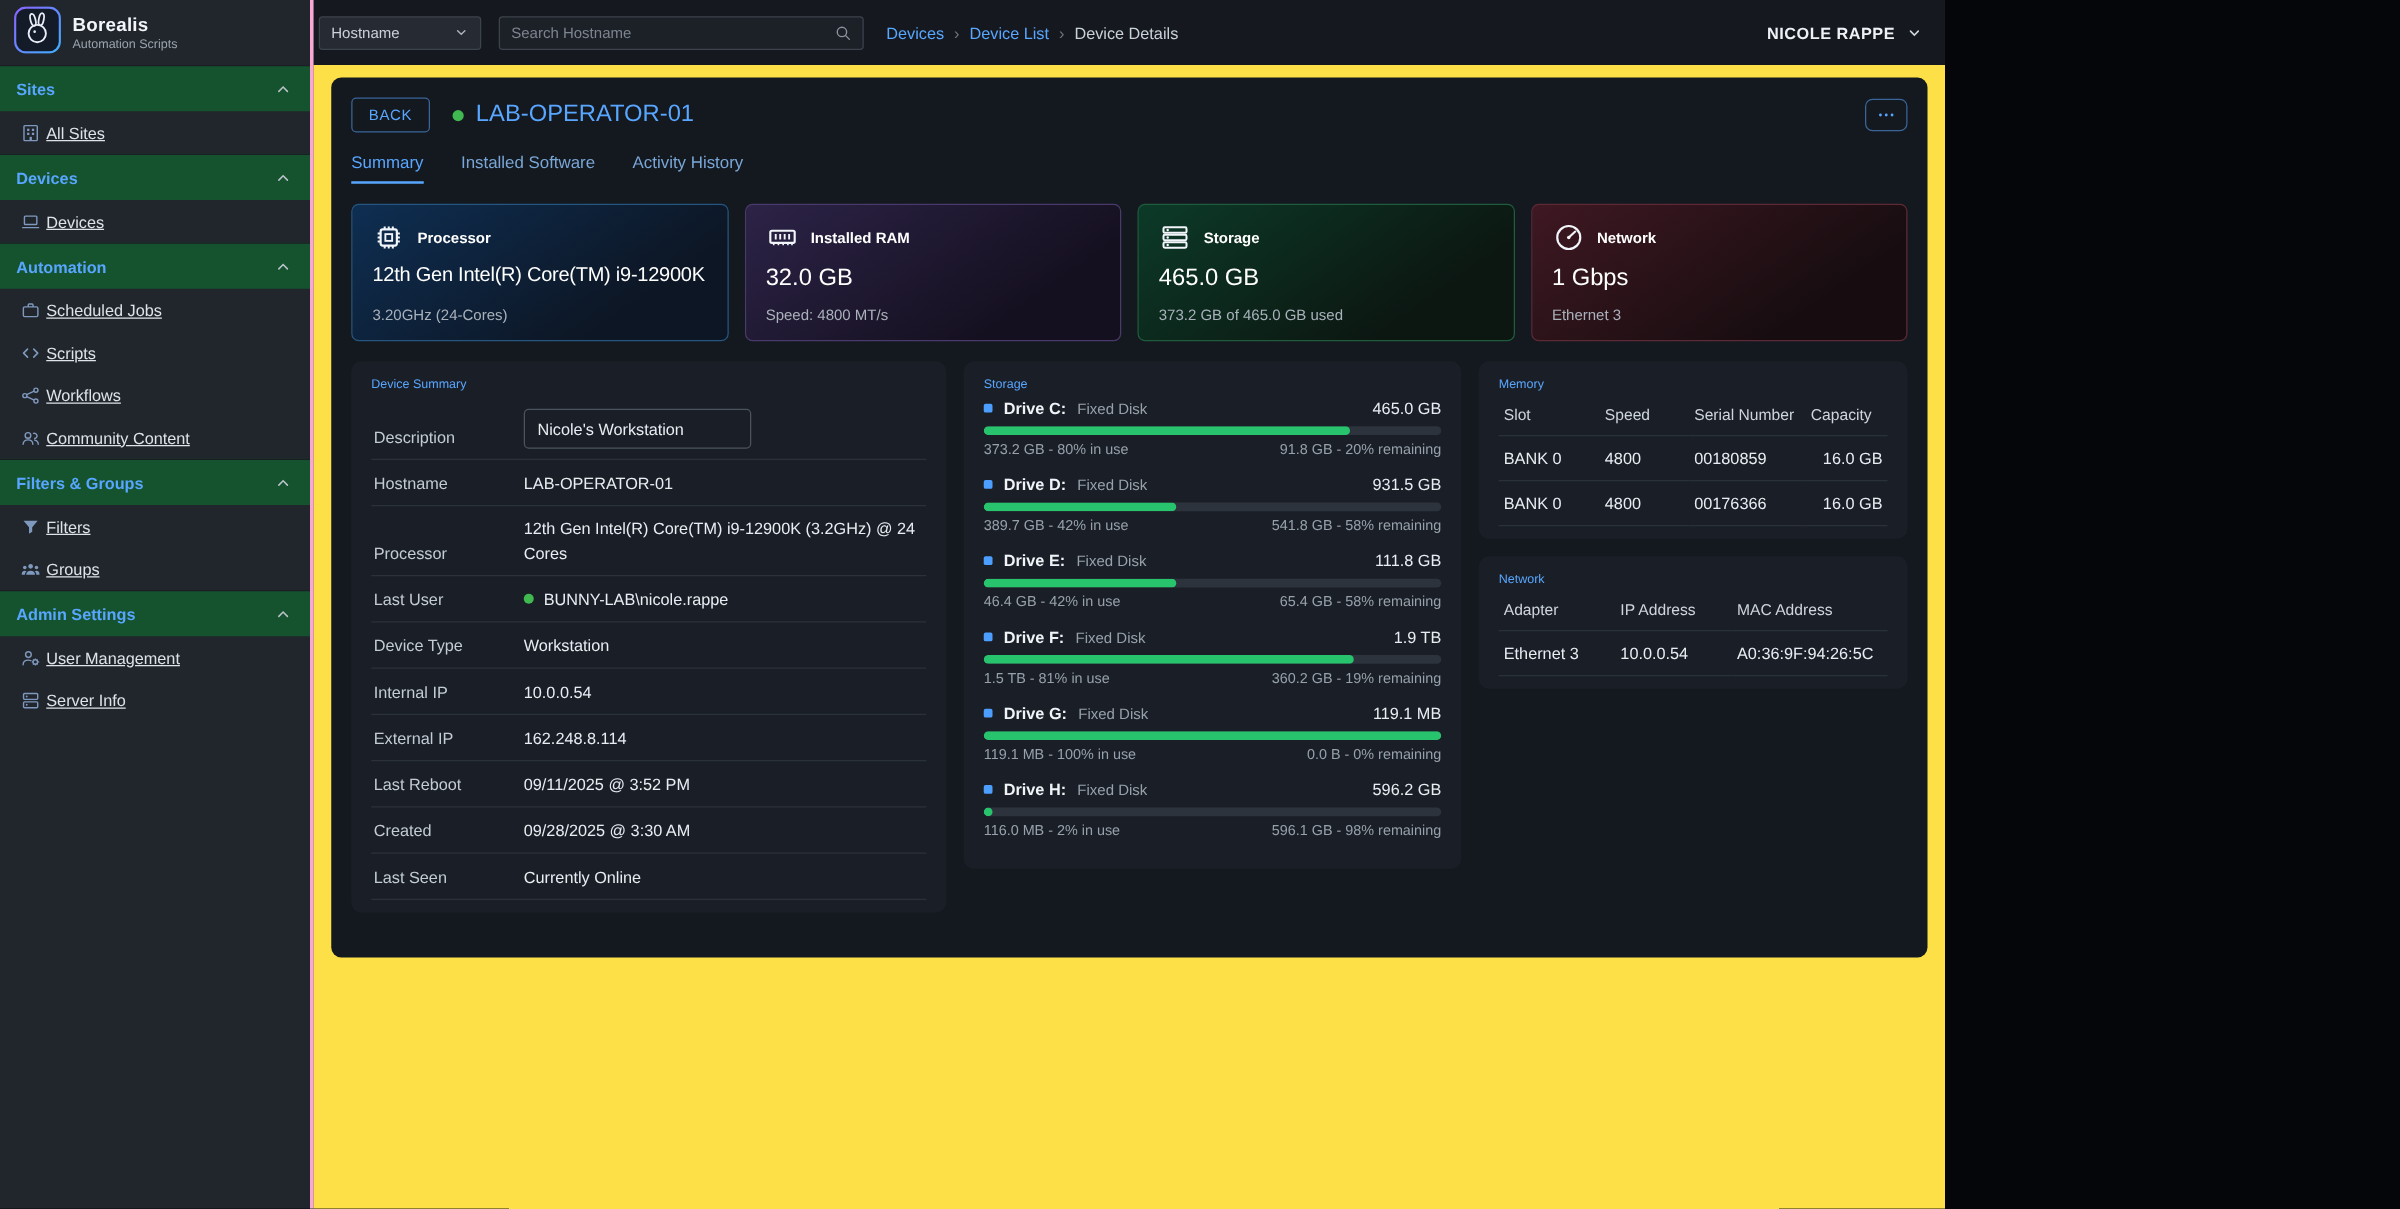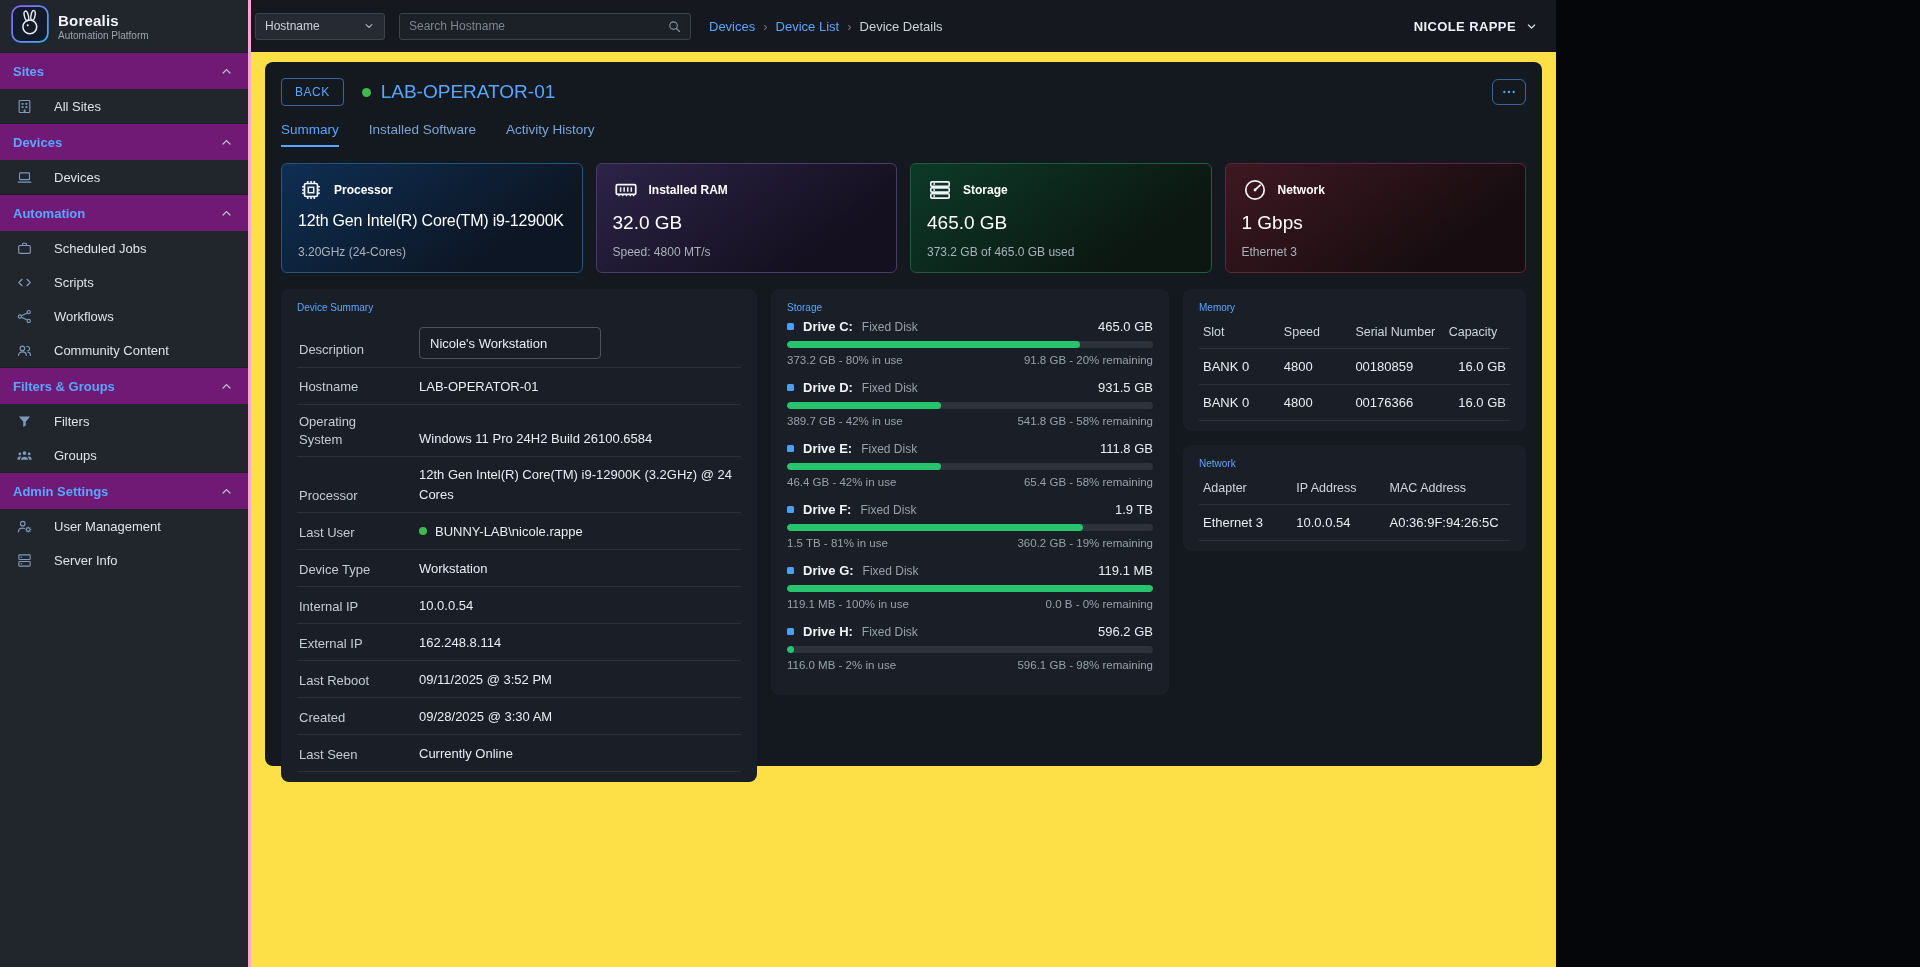--- a/index.html
+++ b/index.html
@@ -12,24 +12,24 @@
   }
   .app{ width:1556px; height:967px; display:flex; background:#0a0d12; }
 
   
   .sidebar{ width:251px; flex-shrink:0; background:#21252c; border-right:3px solid #f9a8d4;
     display:flex; flex-direction:column; }
   .logo-row{ height:52px; display:flex; align-items:center; gap:9px; padding:0 11px; flex-shrink:0; }
   .brand-name{ font-size:15px; font-weight:700; color:#f2f5f9; letter-spacing:.2px; }
   .brand-sub{ font-size:10px; color:#9aa4ae; margin-top:1px; }
   .nav-header{ height:37px; display:flex; align-items:center; justify-content:space-between;
-    padding:0 13px; background:#701a75; border-top:1px solid #1b1f25; cursor:pointer; }
+    padding:0 13px; background:#14532d; border-top:1px solid #1b1f25; cursor:pointer; }
   .nh-label{ color:var(--accent); font-size:13px; font-weight:700; }
-  .nav-item{ height:34px; display:flex; align-items:center; gap:21px; padding:0 15px;
-    color:#dde3e9; font-size:13px; cursor:pointer; }
+  .nav-item{ height:34px; display:flex; align-items:center; gap:4px; padding:0 15px;
+    color:#dde3e9; font-size:13px; cursor:pointer;text-decoration:underline; }
   .nicon{ width:18px; height:18px; display:inline-flex; align-items:center; justify-content:center;
     color:#7e99bd; flex-shrink:0; }
   .chev{ color:#bac2ca; }
 
   
   .main{ flex:1; min-width:0; display:flex; flex-direction:column; }
   .topbar{ height:52px; flex-shrink:0; background:#15191f; display:flex; align-items:center;
     gap:14px; padding:0 16px 0 4px; }
   .hostsel{ width:130px; height:27px; background:#262b33; border:1px solid #3d434c; border-radius:3px;
     display:flex; align-items:center; justify-content:space-between; padding:0 6px 0 9px;
@@ -132,21 +132,21 @@
             </defs>
           <rect x="1.2" y="1.2" width="37.6" height="37.6" rx="9" fill="#131a28" stroke="url(#lgrad)" stroke-width="1.8"></rect>
           <ellipse cx="16.2" cy="11.5" rx="2.1" ry="5.2" transform="rotate(-14 16.2 11.5)" fill="none" stroke="#e9edf5" stroke-width="1.5"></ellipse>
           <ellipse cx="23.2" cy="11" rx="2.1" ry="5.2" transform="rotate(11 23.2 11)" fill="none" stroke="#e9edf5" stroke-width="1.5"></ellipse>
           <circle cx="19.8" cy="23" r="7.3" fill="none" stroke="#e9edf5" stroke-width="1.6"></circle>
           <circle cx="17.6" cy="21.4" r="1.1" fill="#e9edf5"></circle>
         </svg>
       </span>
       <div>
         <div class="brand-name">Borealis</div>
-        <div class="brand-sub">Automation Platform</div>
+        <div class="brand-sub">Automation Scripts</div>
       </div>
     </div>
 
     <nav>
 
       <div class="nav-header">
         <span class="nh-label">Sites</span>
         <span class="nicon chev">
             <svg width="15" height="15" viewBox="0 0 24 24">
               <path d="M6.5 14.5 L12 9 L17.5 14.5" fill="none" stroke="currentColor" stroke-width="2" stroke-linecap="round"></path>
@@ -429,24 +429,20 @@
 
             <div class="ds-row">
               <div class="ds-label">Description</div>
               <div class="ds-value">
                 <input class="ds-input" value="Nicole's Workstation" style="">
               </div>
             </div>
             <div class="ds-row">
               <div class="ds-label">Hostname</div>
               <div class="ds-value">LAB-OPERATOR-01</div>
-            </div>
-            <div class="ds-row">
-              <div class="ds-label">Operating System</div>
-              <div class="ds-value">Windows 11 Pro 24H2 Build 26100.6584</div>
             </div>
             <div class="ds-row">
               <div class="ds-label">Processor</div>
               <div class="ds-value">12th Gen Intel(R) Core(TM) i9-12900K (3.2GHz) @ 24 Cores</div>
             </div>
             <div class="ds-row">
               <div class="ds-label">Last User</div>
               <div class="ds-value">
                 <span class="user-dot"></span>
                 <span>BUNNY-LAB\nicole.rappe</span>

